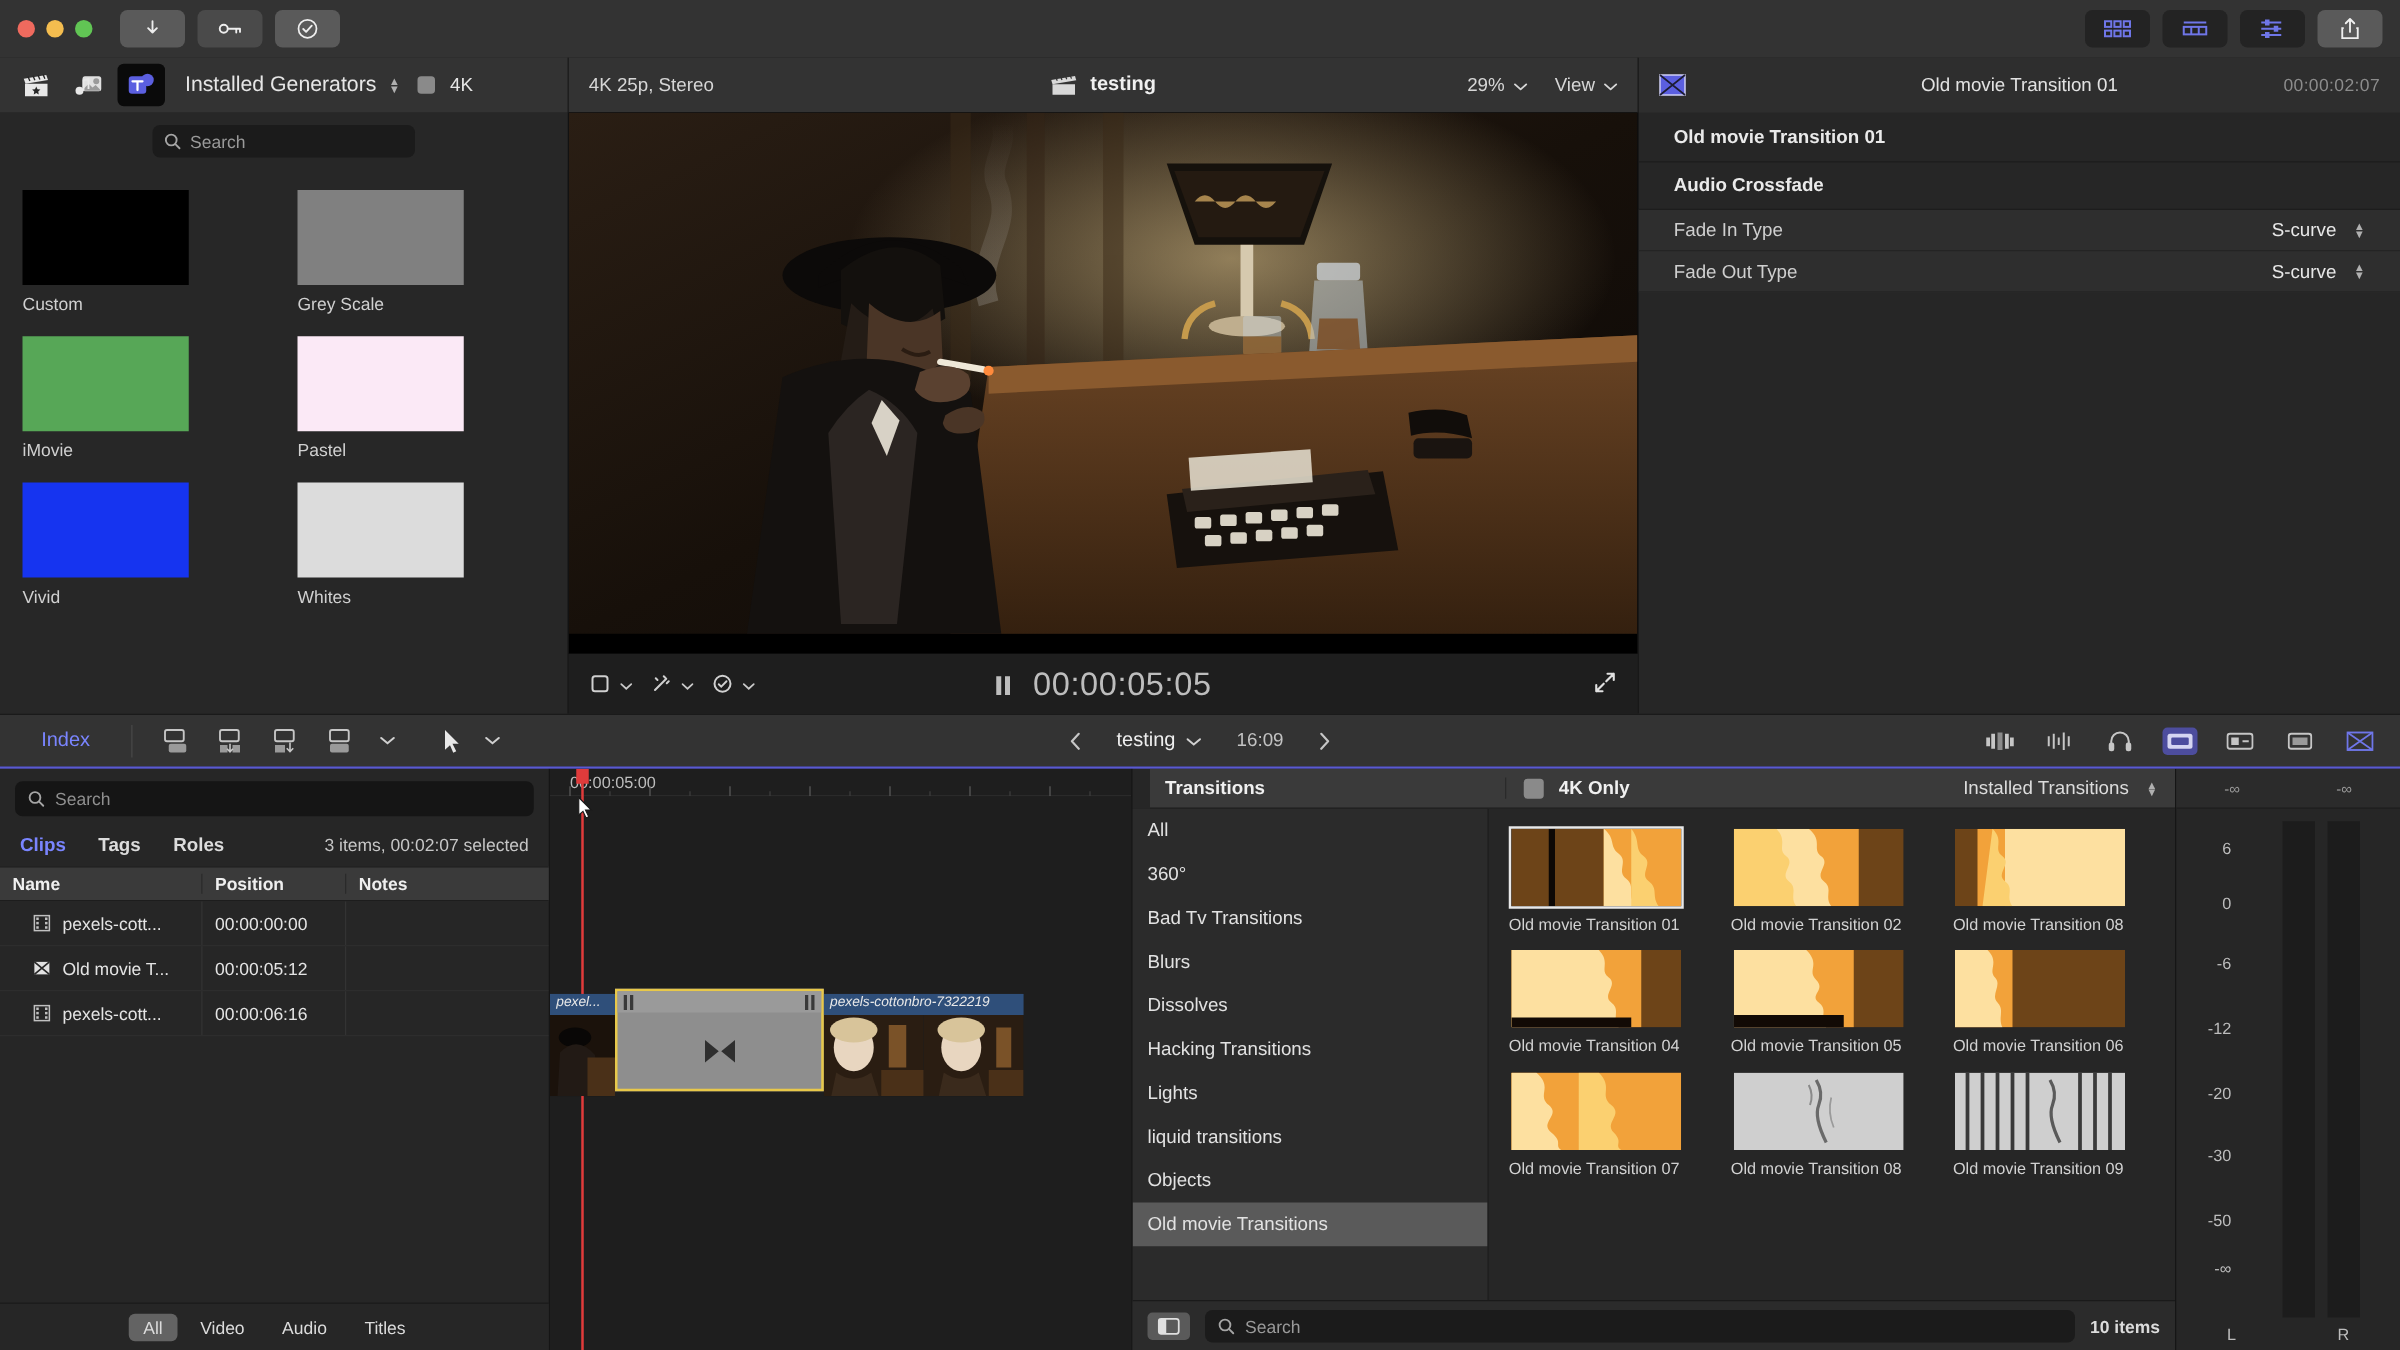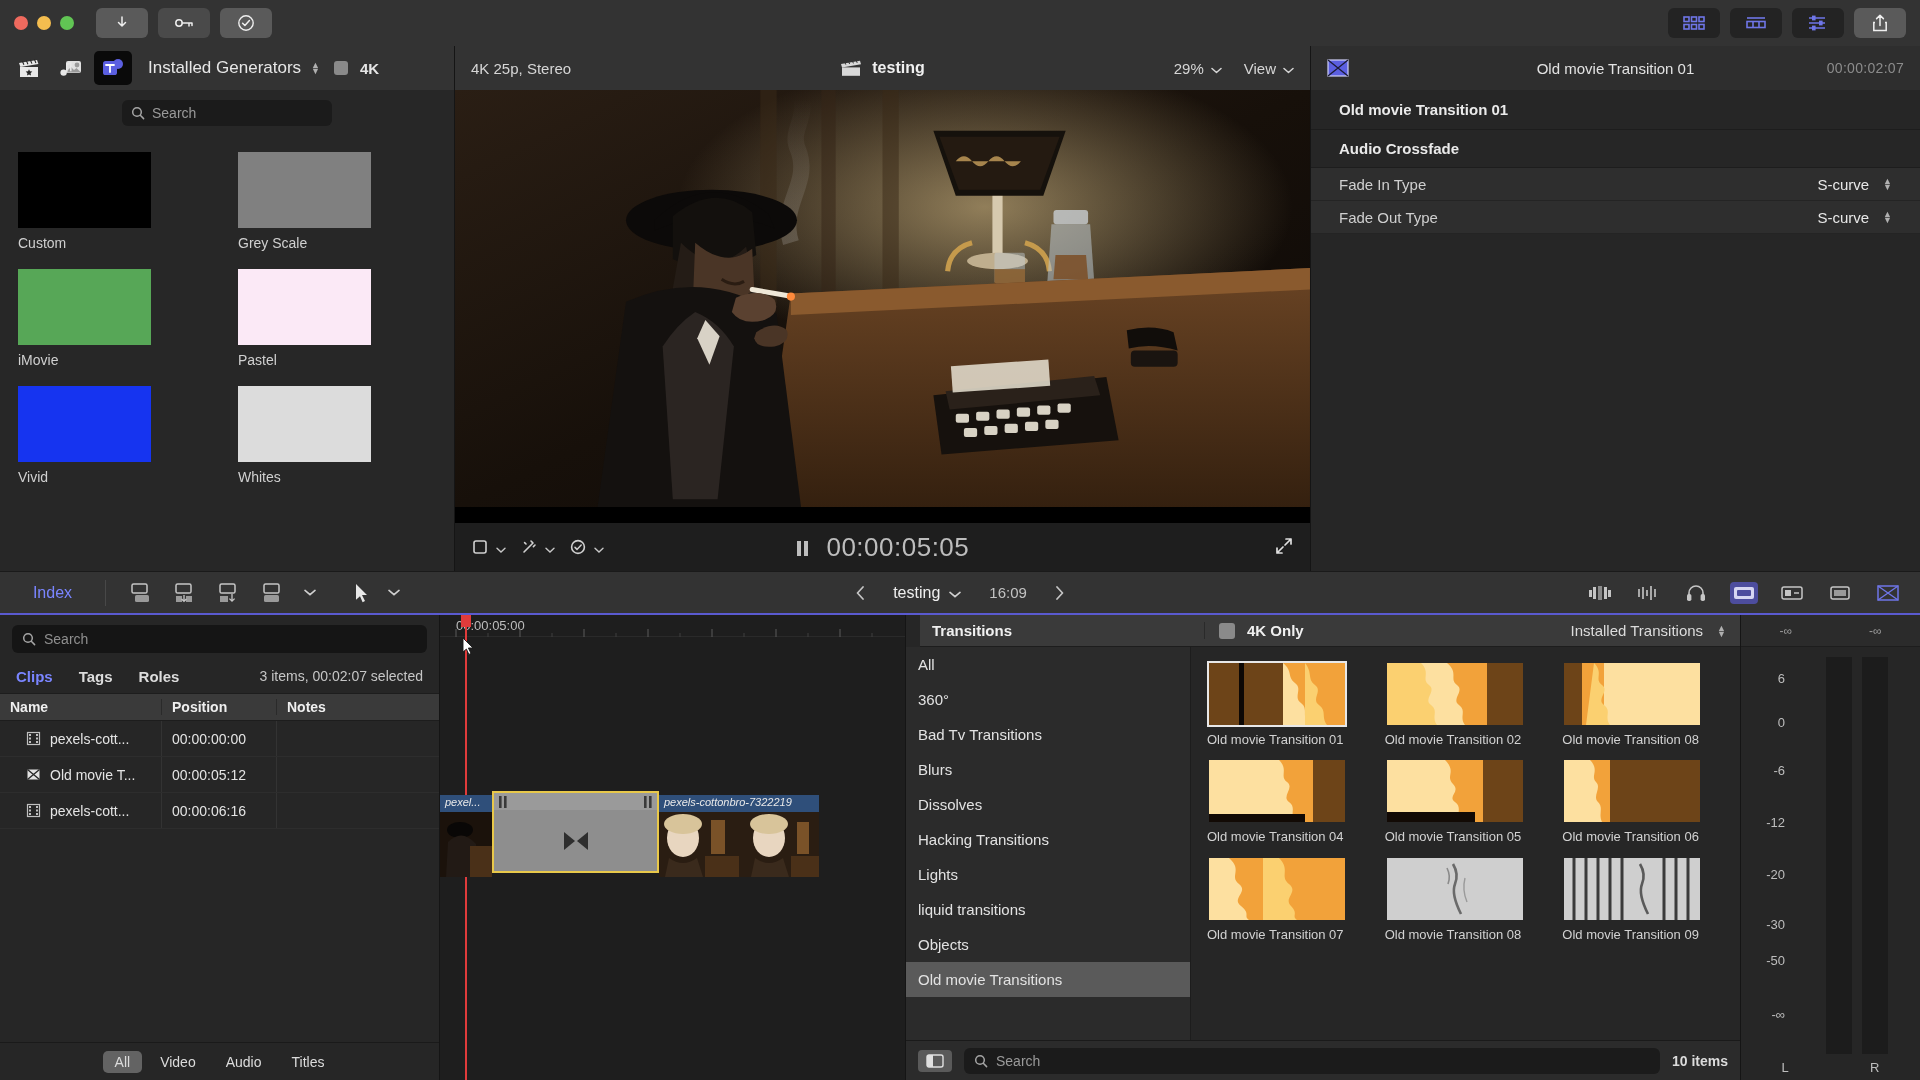--- a/index.html
+++ b/index.html
@@ -45,21 +45,21 @@
              border-right:1px solid #151515; }
   .browser-top { height:44px; display:flex; align-items:center; padding:0 10px; gap:4px;
                  background:#333333; }
   .gen-icon { width:38px; height:34px; display:flex; align-items:center; justify-content:center;
               border-radius:5px; }
   .gen-icon.active { background:#0a0a0a; }
   .browser-title { font-size:17px; color:#e6e6e6; margin-left:12px; white-space:nowrap; }
   .stepper { display:inline-flex; flex-direction:column; margin-left:6px; line-height:6px;
              font-size:9px; color:#b0b0b0; }
   .fourk-box { width:14px; height:14px; background:#8a8a8a; border-radius:3px; margin-left:10px; }
-  .fourk-lbl { font-size:15px; font-weight:bold; color:#e6e6e6; margin-left:8px; }
+  .fourk-lbl { font-size:15px; font-weight:normal; color:#e6e6e6; margin-left:8px; }
   .search-row { height:46px; display:flex; align-items:center; justify-content:center;
                 background:#272727; }
   .search-pill {
     width:210px; height:26px; border-radius:6px; background:#1b1b1b;
     display:flex; align-items:center; padding:0 9px; gap:7px; color:#9a9a9a; font-size:14px;
   }
   .gen-grid { flex:1; padding:16px 18px; display:grid; grid-template-columns:1fr 1fr;
               grid-auto-rows:min-content; gap:18px 22px; align-content:start; }
   .gen-cell { display:flex; flex-direction:column; }
   .gen-swatch { width:133px; height:76px; }
@@ -1098,21 +1098,21 @@
         <span>-∞</span>
       </div>
       <div class="meters-body">
         <div class="scale">
           <span class="tick" style="top:16px;">6</span>
           <span class="tick" style="top:60px;">0</span>
           <span class="tick" style="top:108px;">-6</span>
           <span class="tick" style="top:160px;">-12</span>
           <span class="tick" style="top:212px;">-20</span>
           <span class="tick" style="top:262px;">-30</span>
-          <span class="tick" style="top:298px;">-50</span>
+          <span class="tick" style="top:314px;">-50</span>
           <span class="tick" style="top:352px;">-∞</span>
         </div>
         <div class="bars">
           <div class="bar"></div>
           <div class="bar"></div>
         </div>
       </div>
       <div class="meters-foot">
         <span>L</span>
         <span>R</span>

